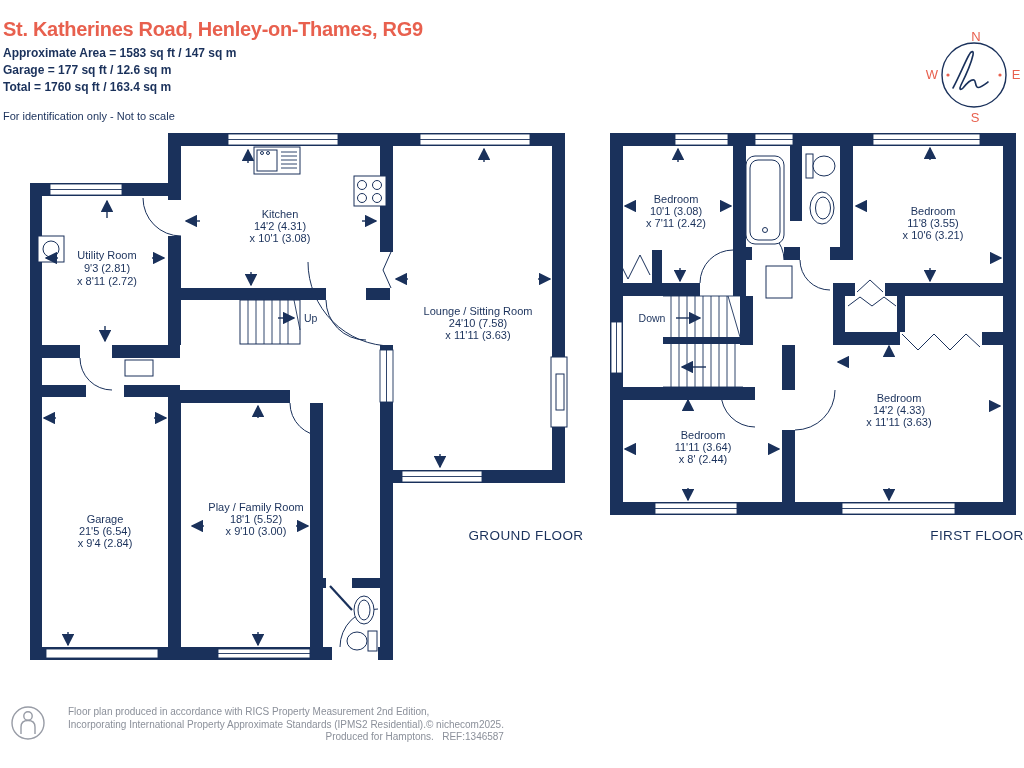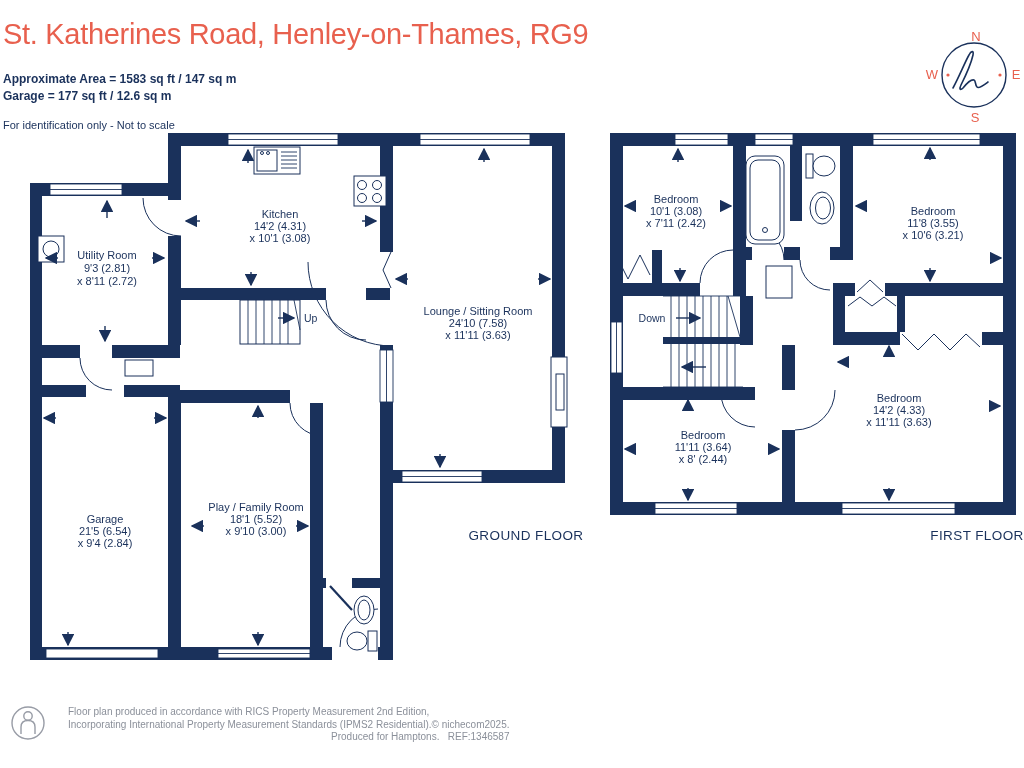--- a/index.html
+++ b/index.html
@@ -1,19 +1,19 @@
 <!DOCTYPE html>
 <html><head>
 <meta charset="utf-8">
 <style>
   html,body{margin:0;padding:0;background:#fff;}
   .page{position:relative;width:1024px;height:768px;background:#fff;overflow:hidden;
         font-family:"Liberation Sans",sans-serif;}
   .hdr{position:absolute;left:3px;top:18px;}
-  .hdr h1{margin:0 0 21px 0;font-size:29px;font-weight:400;letter-spacing:-0.3px;color:#e8604e;}
+  .hdr h1{margin:0 0 5px 0;font-size:20px;font-weight:700;letter-spacing:-0.3px;color:#e8604e;}
   .hdr .m{margin:0 0 3px 0;font-size:12px;font-weight:700;color:#1a315b;}
   .hdr .disc{margin:16px 0 0 0;font-size:11px;font-weight:400;color:#1a315b;}
   svg{position:absolute;left:0;top:0;}
   .w{fill:#1a315b;}
   .gap{fill:#ffffff;}
   .win{fill:#ffffff;stroke:#1a315b;stroke-width:0.9;}
   .ln{stroke:#1a315b;stroke-width:0.9;fill:none;}
   .fx{stroke:#1a315b;stroke-width:1;fill:#ffffff;}
   .arc{stroke:#1a315b;stroke-width:1;fill:none;}
   .arrow{stroke:#1a315b;stroke-width:1.4;fill:none;}
@@ -27,20 +27,21 @@
 </style>
 </head>
 <body>
 
 <div class="page">
 
   <div class="hdr">
     <h1>St. Katherines Road, Henley-on-Thames, RG9</h1>
     <p class="m">Approximate Area = 1583 sq ft / 147 sq m</p>
     <p class="m">Garage = 177 sq ft / 12.6 sq m</p>
+    <p class="m">Total = 1760 sq ft / 163.4 sq m</p>
     <p class="disc">For identification only - Not to scale</p>
   </div>
 
   <svg width="1024" height="768" viewBox="0 0 1024 768">
     <defs>
       <marker id="ah" markerWidth="9" markerHeight="9" refX="8" refY="4.5" orient="auto">
         <path d="M0,0 L9,4.5 L0,9 z" fill="#1a315b"></path>
       </marker>
     </defs>
 
@@ -343,18 +344,18 @@
     <g stroke="#989ca6" fill="none" stroke-width="1.4">
       <circle cx="28" cy="723" r="16"></circle>
       <circle cx="28" cy="716" r="4.2"></circle>
       <path d="M21,734 v-7 c0,-4.5 3,-6.5 7,-6.5 c4,0 7,2 7,6.5 v7"></path>
     </g>
   </svg>
 
   <div class="ftr">
     <div>Floor plan produced in accordance with RICS Property Measurement 2nd Edition,</div>
     <div>
-      <span>Incorporating International Property Measurement Standards (IPMS2 Residential).</span><span class="cc">© nichecom2025.</span>
+      <span>Incorporating International Property Approximate Standards (IPMS2 Residential).</span><span class="cc">© nichecom2025.</span>
     </div>
     <div class="pre">Produced for Hamptons.   REF:1346587</div>
   </div>
 
 </div>
 
 </body></html>

